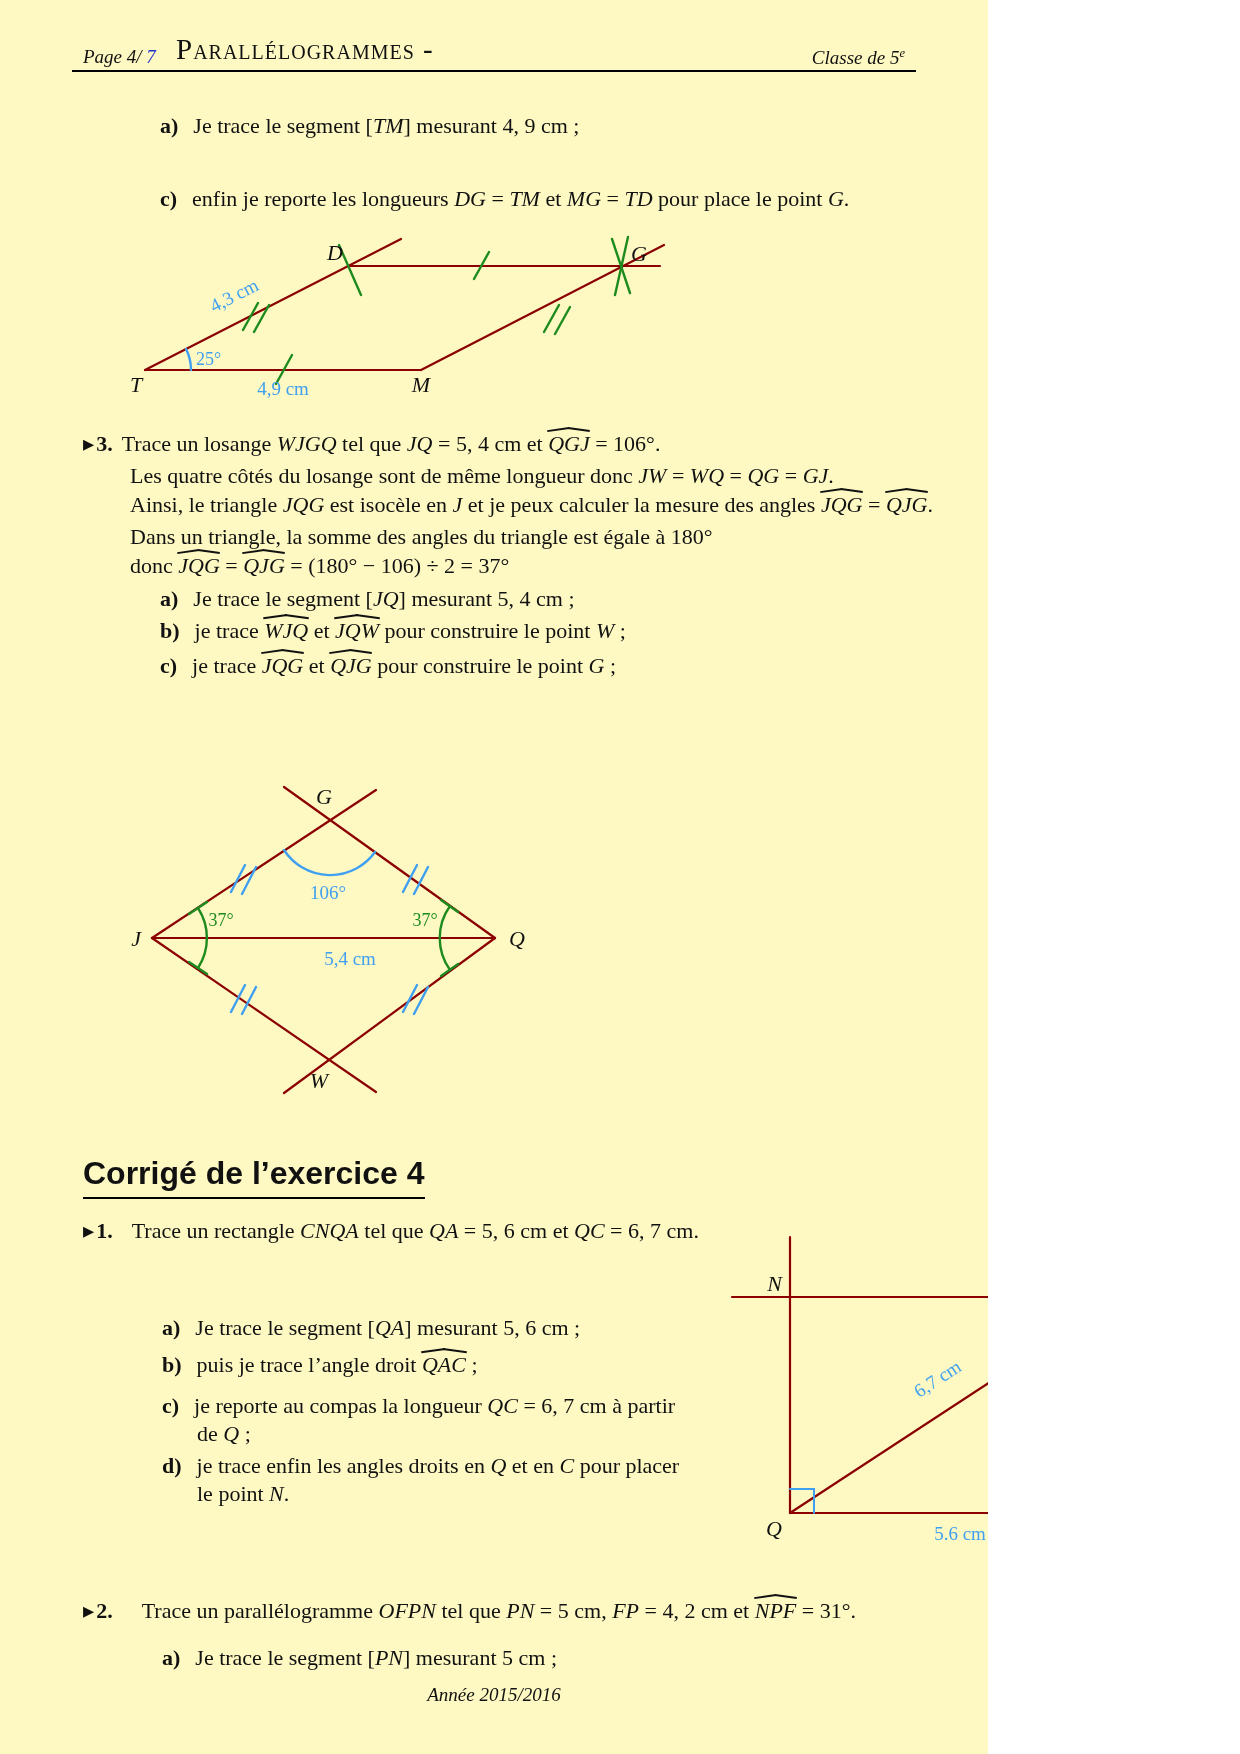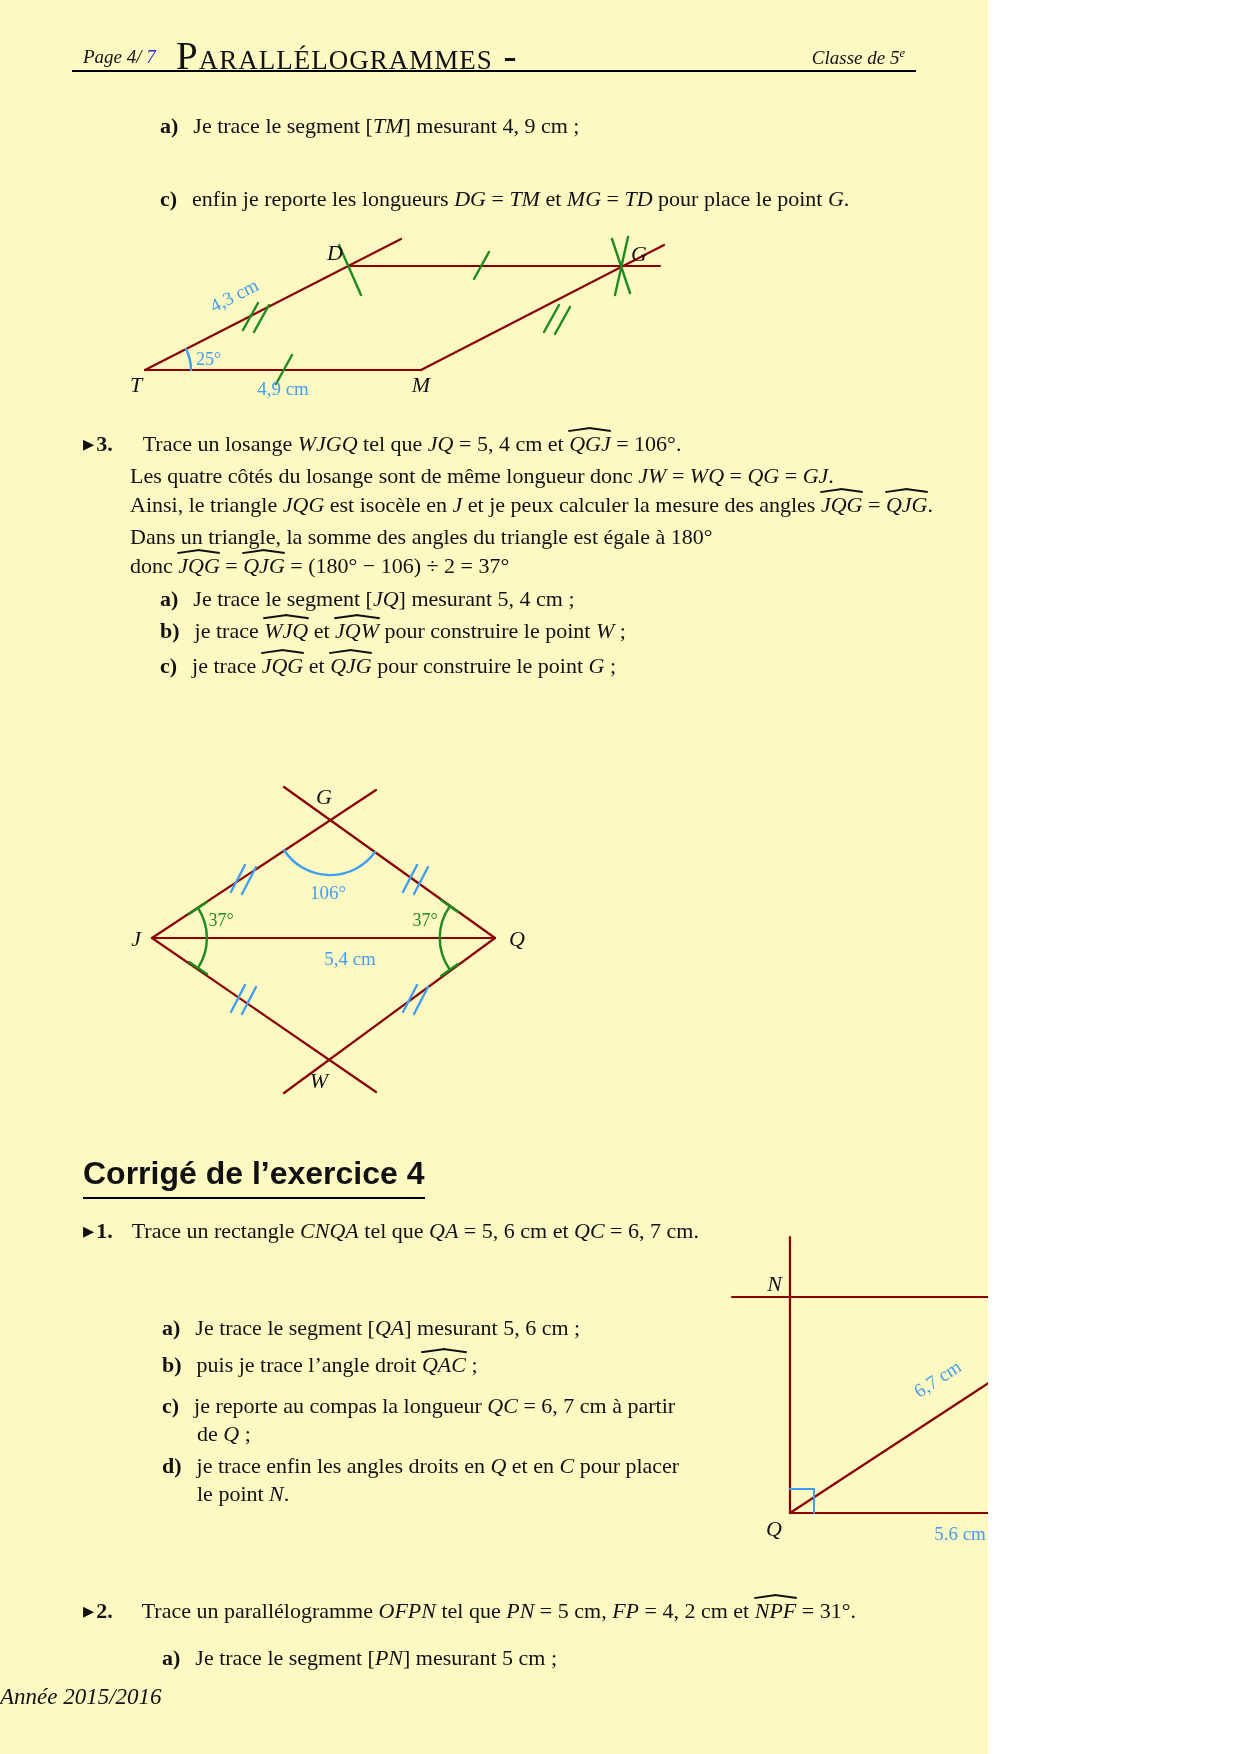--- a/index.html
+++ b/index.html
@@ -21,26 +21,26 @@
     top:-0.20em;transform:rotate(-8deg);transform-origin:100% 50%;}
   .hat::after{content:"";position:absolute;right:-2%;width:54%;height:1.5px;background:var(--c-text);
     top:-0.20em;transform:rotate(8deg);transform-origin:0% 50%;}
   .lbl{font-weight:bold;}
   .rich{margin-left:15px;}
   .tri{font-size:0.66em;vertical-align:0.16em;}
   .num{font-weight:bold;margin-left:2px;}
   .sup{vertical-align:super;font-size:0.66em;}
   .h-left{position:absolute;left:83px;top:46px;font-style:italic;font-size:19px;}
   .pgnum{color:var(--c-pgnum);}
-  .h-title{position:absolute;left:176px;top:33px;font-variant:small-caps;font-size:39px;letter-spacing:1px;}
+  .h-title{position:absolute;left:176px;top:33px;font-variant:small-caps;font-size:29px;letter-spacing:1px;}
   .h-right{position:absolute;right:83px;top:46px;font-style:italic;font-size:19px;}
   .h-rule{position:absolute;left:72px;right:72px;top:70px;border-top:2.3px solid #000;}
   .heading{position:absolute;left:83px;top:1155px;font-family:"Liberation Sans","DejaVu Sans",sans-serif;
     font-weight:bold;font-size:32px;border-bottom:2.3px solid #000;padding-bottom:5px;}
-  .footer{position:absolute;left:0;width:100%;top:1684px;font-style:italic;font-size:23px;}
+  .footer{position:absolute;left:0;width:100%;top:1684px;text-align:center;font-style:italic;font-size:19px;}
   svg.fig{position:absolute;overflow:visible;}
   .fl{stroke:var(--c-line);stroke-width:2.2;fill:none;stroke-linecap:round;}
   .fg{stroke:var(--c-constr);stroke-width:2.4;fill:none;stroke-linecap:round;}
   .fb{stroke:var(--c-meas);stroke-width:2.4;fill:none;stroke-linecap:round;}
   .ftb{fill:var(--c-meas);font-size:19px;}
   .ftb-sm{fill:var(--c-meas);font-size:18px;}
   .ftg{fill:var(--c-constr);font-size:18px;}
   .fv{fill:var(--c-text);font-size:22px;font-style:italic;}
 </style>
 </head>
@@ -73,21 +73,21 @@
     <path class="fb" d="M 76 137 A 46 46 0 0 0 71 116"></path>
     <text class="ftb-sm" x="81" y="132">25°</text>
     <text class="ftb" transform="translate(122,68) rotate(-27)" text-anchor="middle">4,3 cm</text>
     <text class="ftb" x="168" y="162" text-anchor="middle">4,9 cm</text>
     <text class="fv" x="21" y="159" text-anchor="middle">T</text>
     <text class="fv" x="306" y="159" text-anchor="middle">M</text>
     <text class="fv" x="220" y="27" text-anchor="middle">D</text>
     <text class="fv" x="516" y="28" text-anchor="start">G</text>
   </svg>
 
-  <div class="line" style="left:83px;top:431px"><span class="tri">▶</span><span class="num">3.</span><span class="rich" style="margin-left:30px"><span>Trace un losange </span><span class="m">WJGQ</span><span> tel que </span><span class="m">JQ</span><span> = 5, 4 cm et </span><span class="m hat">QGJ</span><span> = 106°.</span></span></div>
+  <div class="line" style="left:83px;top:431px"><span class="tri">▶</span><span class="num">3.</span><span class="rich" style="margin-left:9px"><span>Trace un losange </span><span class="m">WJGQ</span><span> tel que </span><span class="m">JQ</span><span> = 5, 4 cm et </span><span class="m hat">QGJ</span><span> = 106°.</span></span></div>
   <div class="line" style="left:130px;top:463px"><span>Les quatre côtés du losange sont de même longueur donc </span><span class="m">JW</span><span> = </span><span class="m">WQ</span><span> = </span><span class="m">QG</span><span> = </span><span class="m">GJ</span><span>.</span></div>
   <div class="line" style="left:130px;top:492px"><span>Ainsi, le triangle </span><span class="m">JQG</span><span> est isocèle en </span><span class="m">J</span><span> et je peux calculer la mesure des angles </span><span class="m hat">JQG</span><span> = </span><span class="m hat">QJG</span><span>.</span></div>
   <div class="line" style="left:130px;top:524px"><span>Dans un triangle, la somme des angles du triangle est égale à 180°</span></div>
   <div class="line" style="left:130px;top:553px"><span>donc </span><span class="m hat">JQG</span><span> = </span><span class="m hat">QJG</span><span> = (180° − 106) ÷ 2 = 37°</span></div>
   <div class="line" style="left:160px;top:586px"><span class="lbl">a)</span><span class="rich"><span>Je trace le segment [</span><span class="m">JQ</span><span>] mesurant 5, 4 cm ;</span></span></div>
   <div class="line" style="left:160px;top:618px"><span class="lbl">b)</span><span class="rich"><span>je trace </span><span class="m hat">WJQ</span><span> et </span><span class="m hat">JQW</span><span> pour construire le point </span><span class="m">W</span><span> ;</span></span></div>
   <div class="line" style="left:160px;top:653px"><span class="lbl">c)</span><span class="rich"><span>je trace </span><span class="m hat">JQG</span><span> et </span><span class="m hat">QJG</span><span> pour construire le point </span><span class="m">G</span><span> ;</span></span></div>
 
   <svg class="fig" style="left:115px;top:733px" width="445" height="372" viewBox="0 0 445 372">
     <line class="fl" x1="37" y1="205" x2="261" y2="57"></line>

